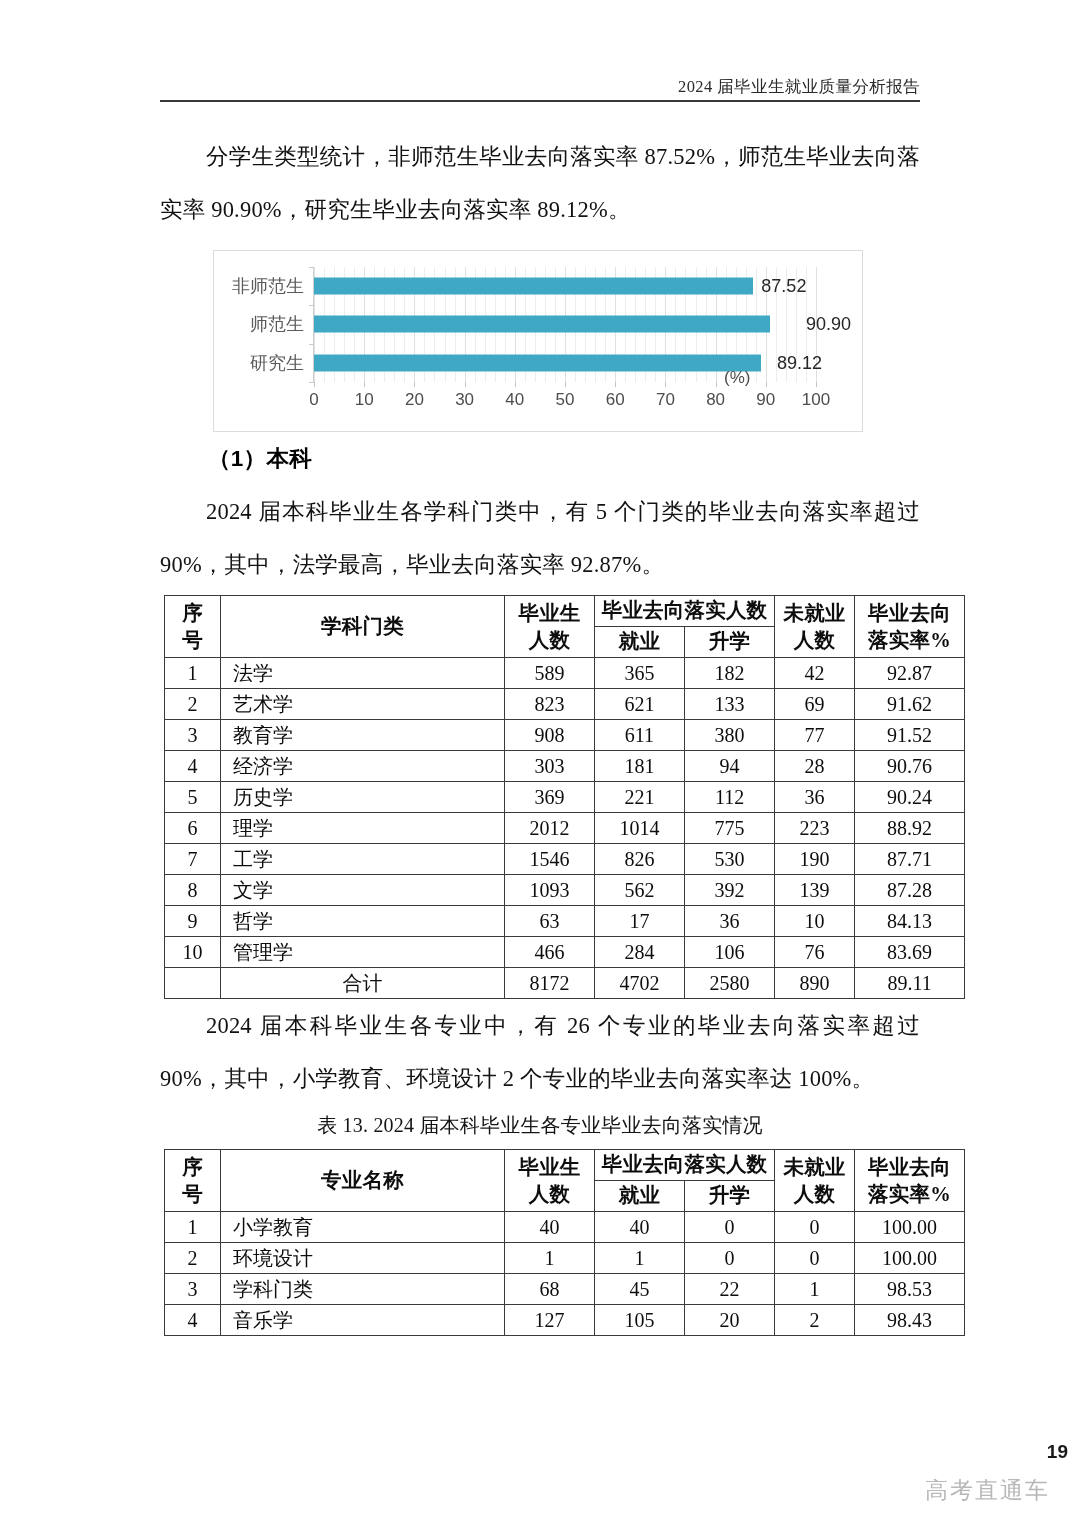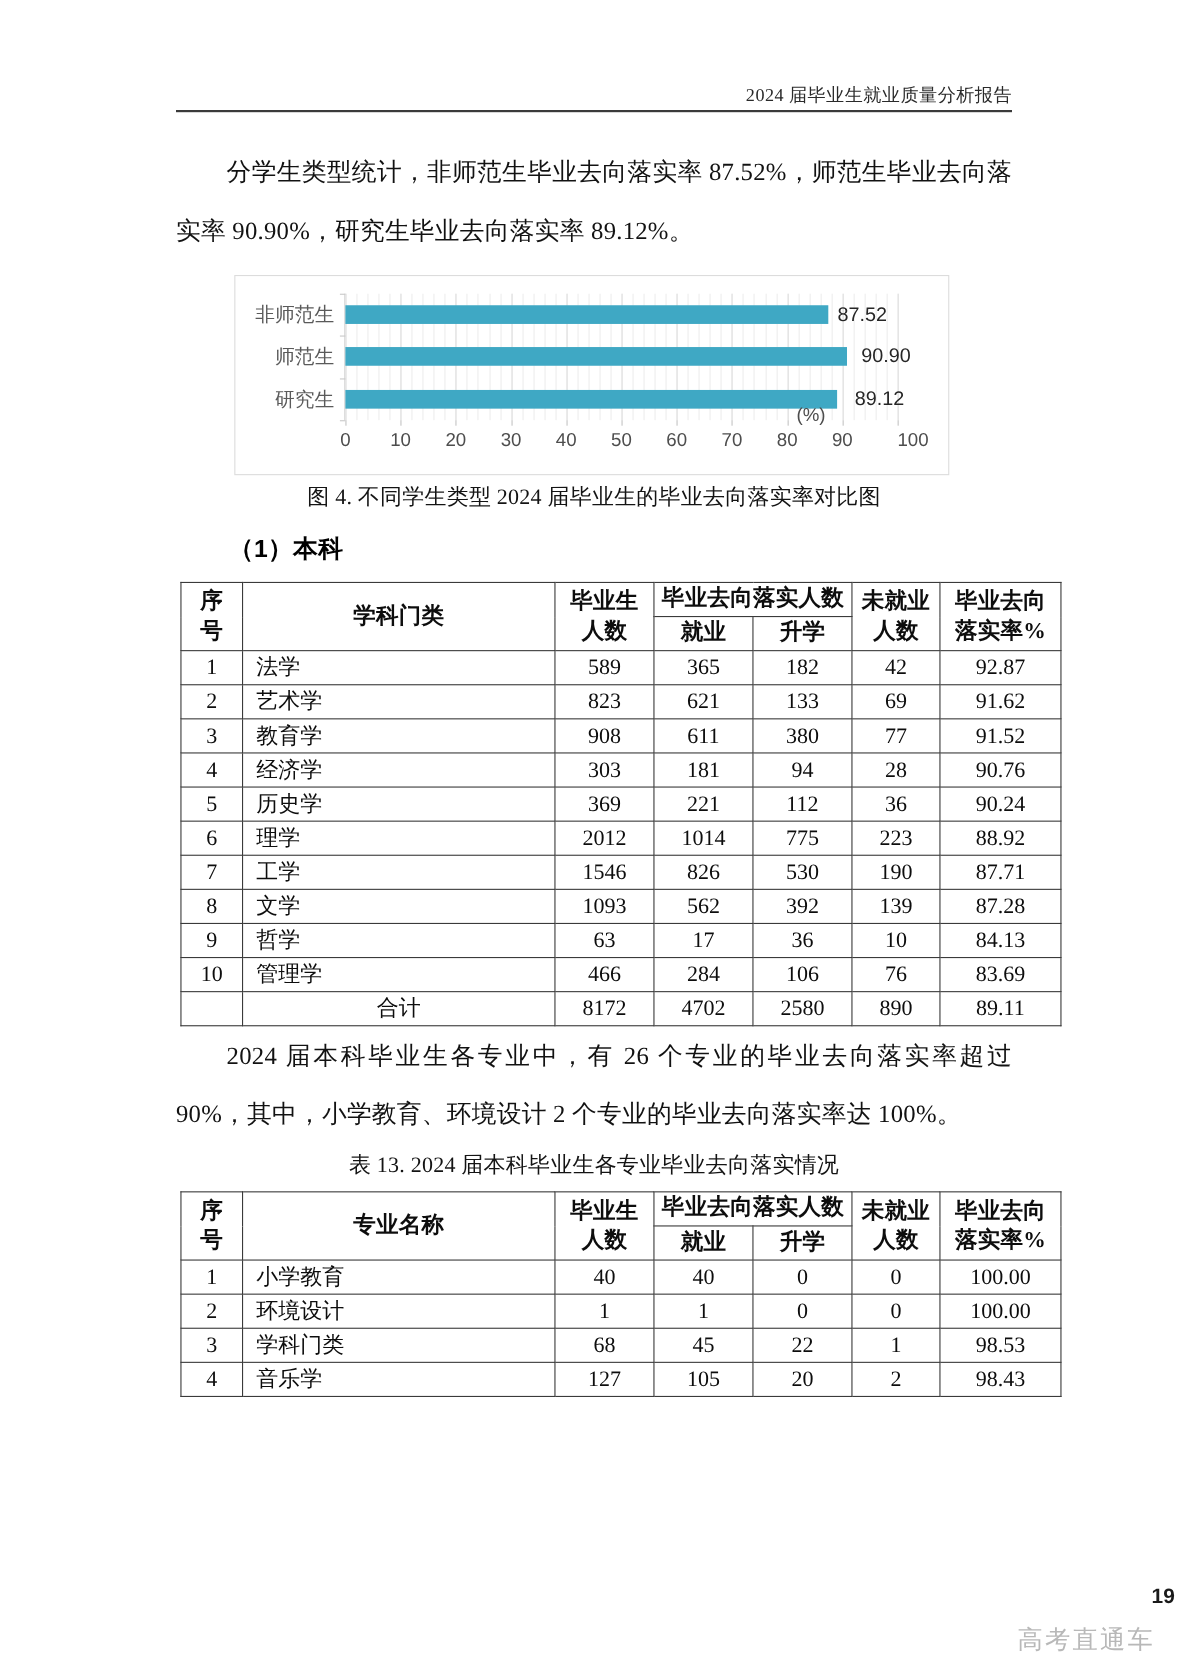--- a/index.html
+++ b/index.html
@@ -320,49 +320,49 @@
             <div class="tickmark" style="left: 351.4px;"></div>
             <div class="xtick-label" style="left: 351.4px;">70</div>
             <div class="gridline major" style="left: 401.6px;"></div>
             <div class="tickmark" style="left: 401.6px;"></div>
             <div class="xtick-label" style="left: 401.6px;">80</div>
             <div class="gridline major" style="left: 451.8px;"></div>
             <div class="tickmark" style="left: 451.8px;"></div>
             <div class="xtick-label" style="left: 451.8px;">90</div>
             <div class="gridline major" style="left: 502px;"></div>
             <div class="tickmark" style="left: 502px;"></div>
-            <div class="xtick-label" style="left: 516px;">100</div>
+            <div class="xtick-label" style="left: 502px;">100</div>
             <div class="barrow" style="top: 0px; height: 38.3333px;">
               <div class="bar" style="width: 439.35px; background: rgb(63, 168, 196);"></div>
               <div class="bar-value" style="left: 439.35px;">87.52</div>
               <div class="cat-label">非师范生</div>
             </div>
             <div class="ytick" style="top: 0px;"></div>
             <div class="barrow" style="top: 38.3333px; height: 38.3333px;">
               <div class="bar" style="width: 456.318px; background: rgb(63, 168, 196);"></div>
-              <div class="bar-value" style="left: 461px;">90.90</div>
+              <div class="bar-value" style="left: 484px;">90.90</div>
               <div class="cat-label">师范生</div>
             </div>
             <div class="ytick" style="top: 38.3333px;"></div>
             <div class="barrow" style="top: 76.6667px; height: 38.3333px;">
               <div class="bar" style="width: 447.382px; background: rgb(63, 168, 196);"></div>
               <div class="bar-value" style="left: 455px;">89.12</div>
               <div class="cat-label">研究生</div>
             </div>
             <div class="ytick" style="top: 76.6667px;"></div>
             <div class="ytick" style="top: 115px;"></div>
           </div>
         <div class="unit-label">(%)</div>
       </div>
     </div>
 
-    <p class="caption">图 4. 不同学生类型 2024 届毕业生的毕业去向落实率对比图</p>
 
     <h3 class="heading sub">（1）本科</h3>
 
+    <p class="body">2024 届本科毕业生各学科门类中，有 5 个门类的毕业去向落实率超过 90%，其中，法学最高，毕业去向落实率 92.87%。</p>
 
 
     <table class="dt">
       <colgroup>
         <col class="col-seq">
           <col class="col-name">
           <col class="col-grad">
         <col class="col-emp">
           <col class="col-stu">
           <col class="col-un">

